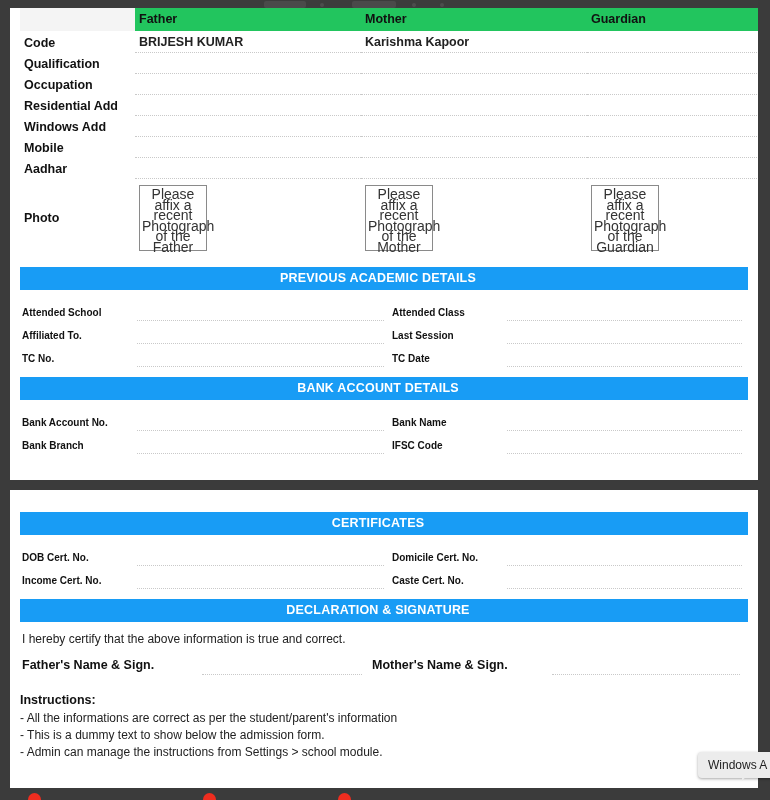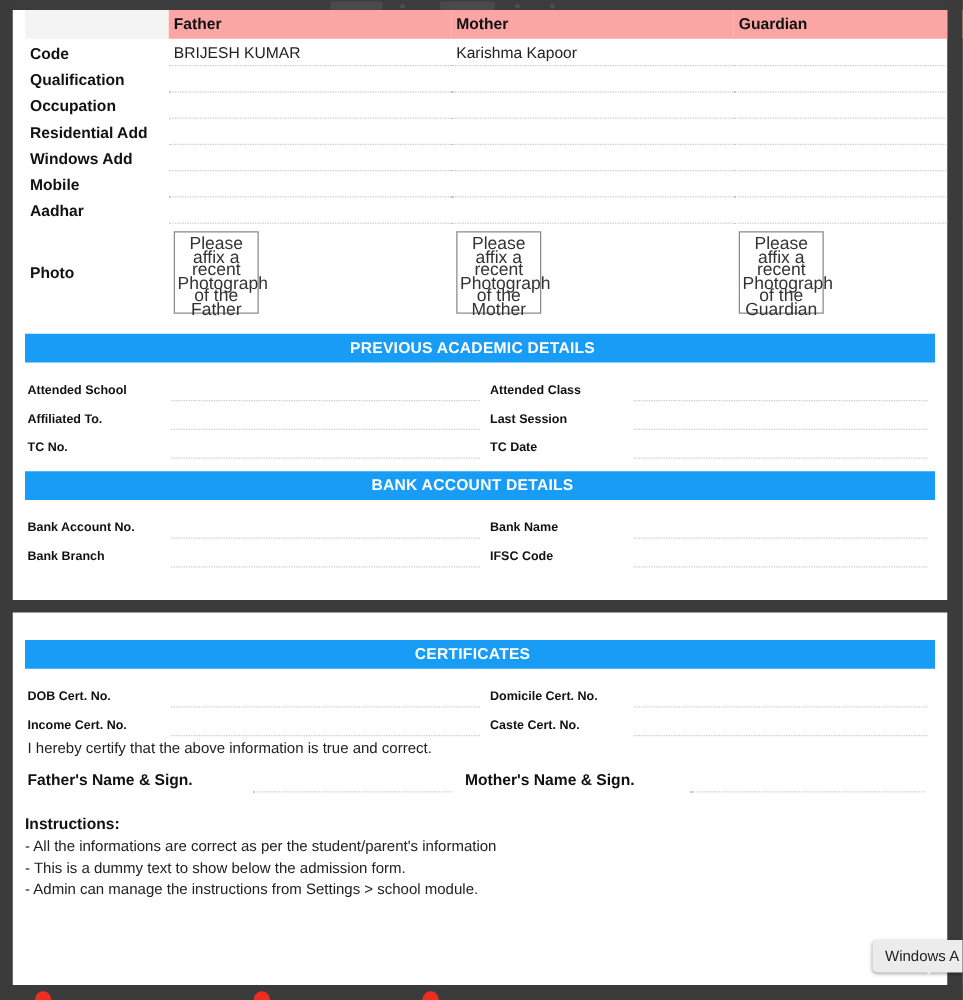--- a/index.html
+++ b/index.html
@@ -49,21 +49,21 @@
   
   table.guardian {
     width: 100%;
     border-collapse: collapse;
     table-layout: fixed;
   }
   table.guardian col.c-label { width: 115px; }
   table.guardian col.c-col   { width: 226px; }
 
   table.guardian thead th {
-    background: #fca5a5;
+    background: #22c55e;
     font-size: 12.5px;
     font-weight: bold;
     color: #111;
     text-align: left;
     padding: 4px 4px 5px 4px;
     height: 20px;
     vertical-align: bottom;
   }
   table.guardian thead th.blank { background: #f4f4f4; }
 
@@ -74,21 +74,21 @@
     height: 21px;
     vertical-align: bottom;
   }
   table.guardian tbody td.lbl {
     font-weight: bold;
     border-bottom: none;
   }
   table.guardian tbody td.val {
     border-bottom: 1px dotted #c9c9c9;
     color: #222;
-    font-weight: normal;
+    font-weight: bold;
   }
   table.guardian tbody tr.photo-row td { border-bottom: none; padding-top: 6px; padding-bottom: 6px; }
 
   .photo-box {
     width: 68px; height: 66px;
     border: 1px solid #8a8a8a;
     background: #fff;
     font-size: 14px;
     line-height: 10.5px;
     color: #333;
@@ -335,20 +335,21 @@
         <div class="f-line"></div>
         <div class="f-label">Domicile Cert. No.</div>
         <div class="f-line"></div>
 
         <div class="f-label">Income Cert. No.</div>
         <div class="f-line"></div>
         <div class="f-label">Caste Cert. No.</div>
         <div class="f-line"></div>
       </div>
 
+      <div class="section-bar">DECLARATION &amp; SIGNATURE</div>
       <div class="decl-text">I hereby certify that the above information is true and correct.</div>
       <div class="sign-grid">
         <div class="sign-label">Father's Name &amp; Sign.</div>
         <div class="sign-line"></div>
         <div class="sign-label">Mother's Name &amp; Sign.</div>
         <div class="sign-line"></div>
       </div>
 
       <div class="instr">
         <div class="instr-title">Instructions:</div>

